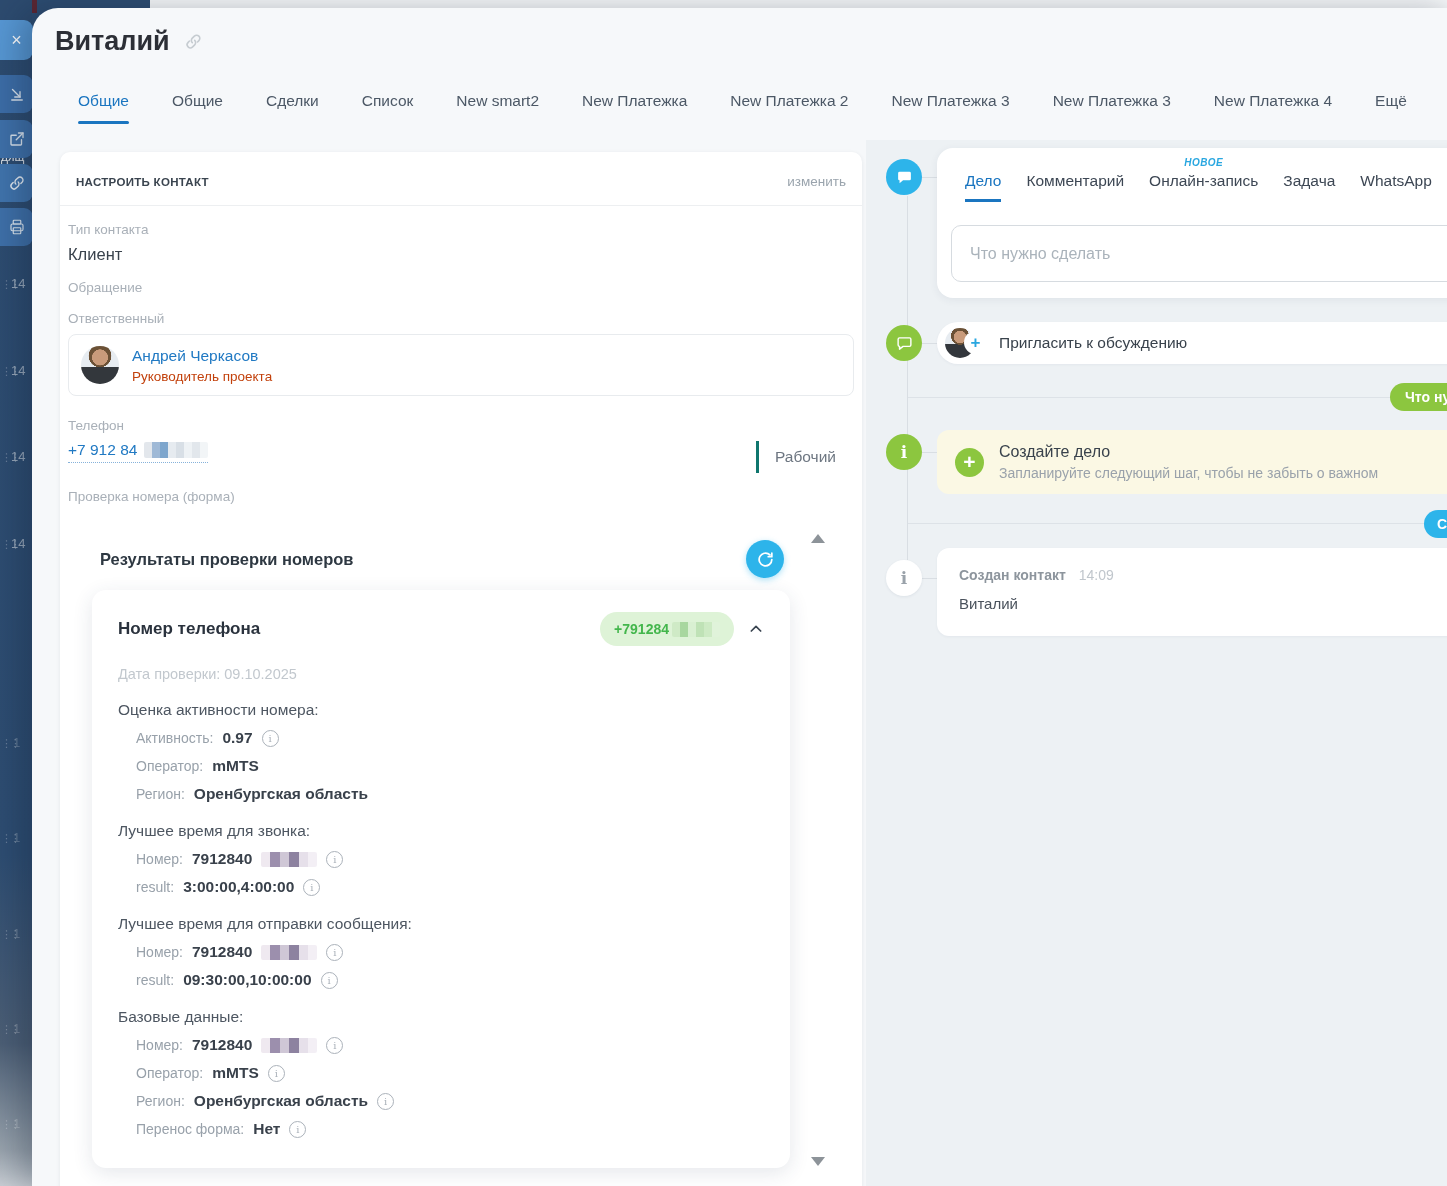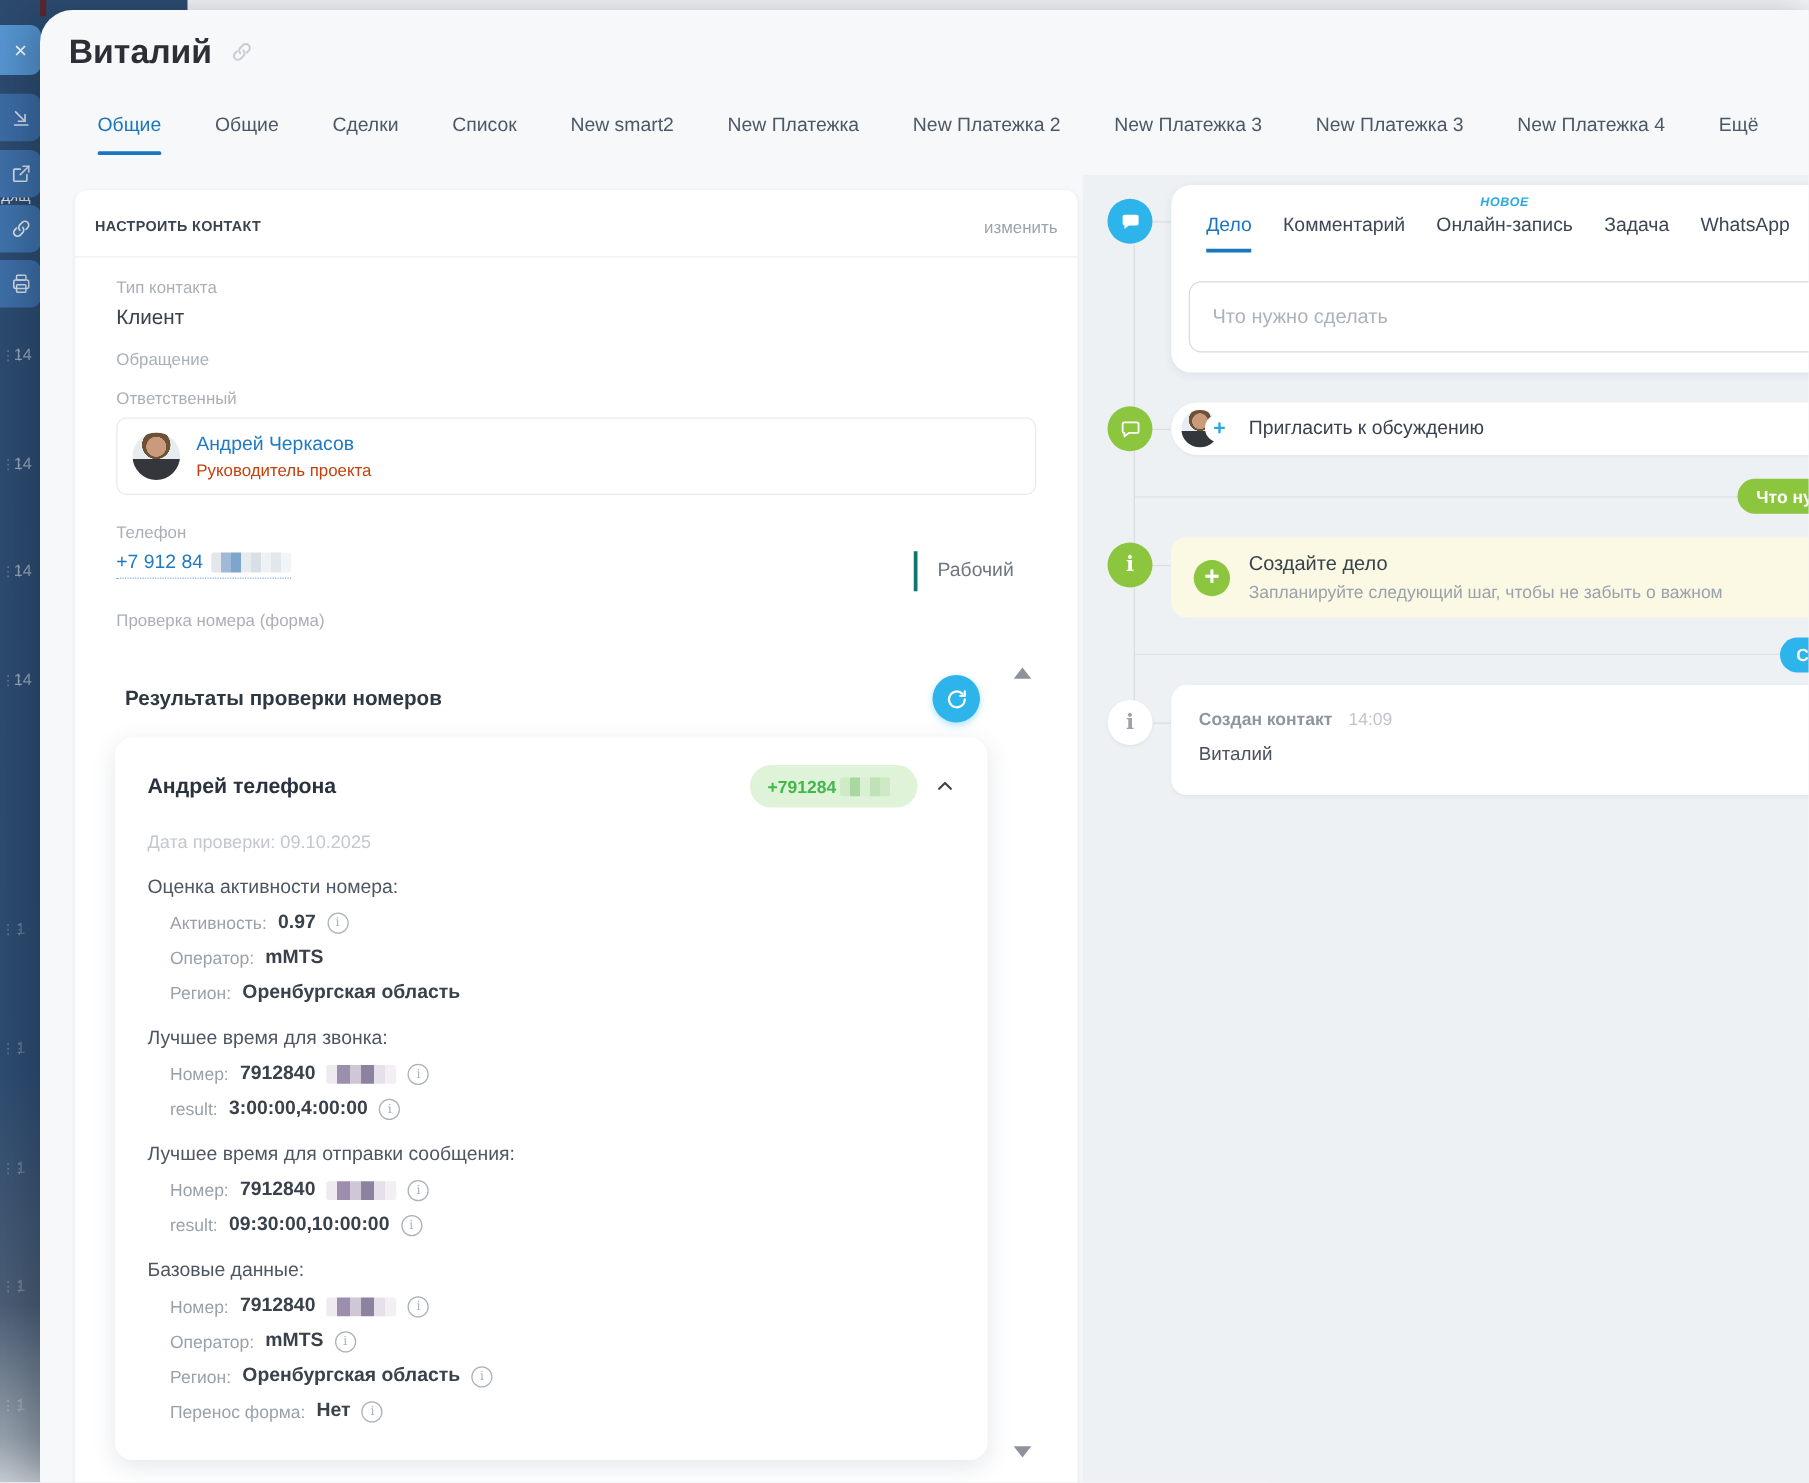--- a/index.html
+++ b/index.html
@@ -30,21 +30,21 @@
   .hd-tab.active{color:#1a75c0;}
   .hd-tab.active::after{content:"";position:absolute;left:0;right:0;bottom:0;height:3px;background:#1a75c0;border-radius:2px;}
 
   
   .contact-card{position:absolute;left:60px;top:152px;width:802px;height:1044px;background:#fff;
     border-radius:10px;box-shadow:0 1px 4px rgba(25,39,57,.08);box-sizing:border-box;}
   .cc-head{display:flex;justify-content:space-between;align-items:center;padding:22px 16px 16px;}
   .cc-title{font-size:11.5px;font-weight:700;color:#3a444f;letter-spacing:.3px;}
   .cc-edit{font-size:13.5px;color:#9aa4ad;cursor:pointer;}
   .cc-div{height:1px;background:#edeff1;}
-  .cc-body{padding:0 33px;}
+  .cc-body{padding:0 8px;}
   .f-label{font-size:13.5px;color:#a9b0b8;margin-top:16px;}
   .f-value{font-size:16.5px;color:#39424c;margin-top:8px;}
   .resp-box{margin-top:8px;border:1px solid #e8ebee;border-radius:8px;padding:11px 12px;
     display:flex;align-items:center;gap:13px;cursor:pointer;background:#fff;}
   .avatar{width:38px;height:38px;border-radius:50%;flex:0 0 auto;
     background:
       radial-gradient(circle at 50% 30%, #c99b7b 0 24%, transparent 25%),
       radial-gradient(circle at 50% 26%, #6b5136 0 33%, transparent 34%),
       linear-gradient(180deg,#e7ecf1 0 55%,#33373c 55%);}
   .resp-name{font-size:15.5px;color:#2079c3;cursor:pointer;}
@@ -269,21 +269,21 @@
       <div class="refresh-btn">
         <svg width="19" height="19" viewBox="0 0 24 24" fill="none" stroke="#fff" stroke-width="2.2" stroke-linecap="round" stroke-linejoin="round">
           <path d="M20 12a8 8 0 1 1-2.4-5.7"></path>
             <path d="M20 4v4.5h-4.5"></path>
         </svg>
       </div>
     </div>
 
     <div class="result-card">
       <div class="rc-head">
-        <span class="rc-title">Андрей телефона</span>
+        <span class="rc-title">Номер телефона</span>
         <span class="rc-right">
           <span class="rc-badge">
             <span>+791284</span>
             <span class="px px-badge"></span>
           </span>
           <span class="chev">
             <svg width="16" height="16" viewBox="0 0 24 24" fill="none" stroke="#3a4551" stroke-width="2.6" stroke-linecap="round" stroke-linejoin="round">
               <polyline points="5 15 12 8 19 15"></polyline>
             </svg>
           </span>

